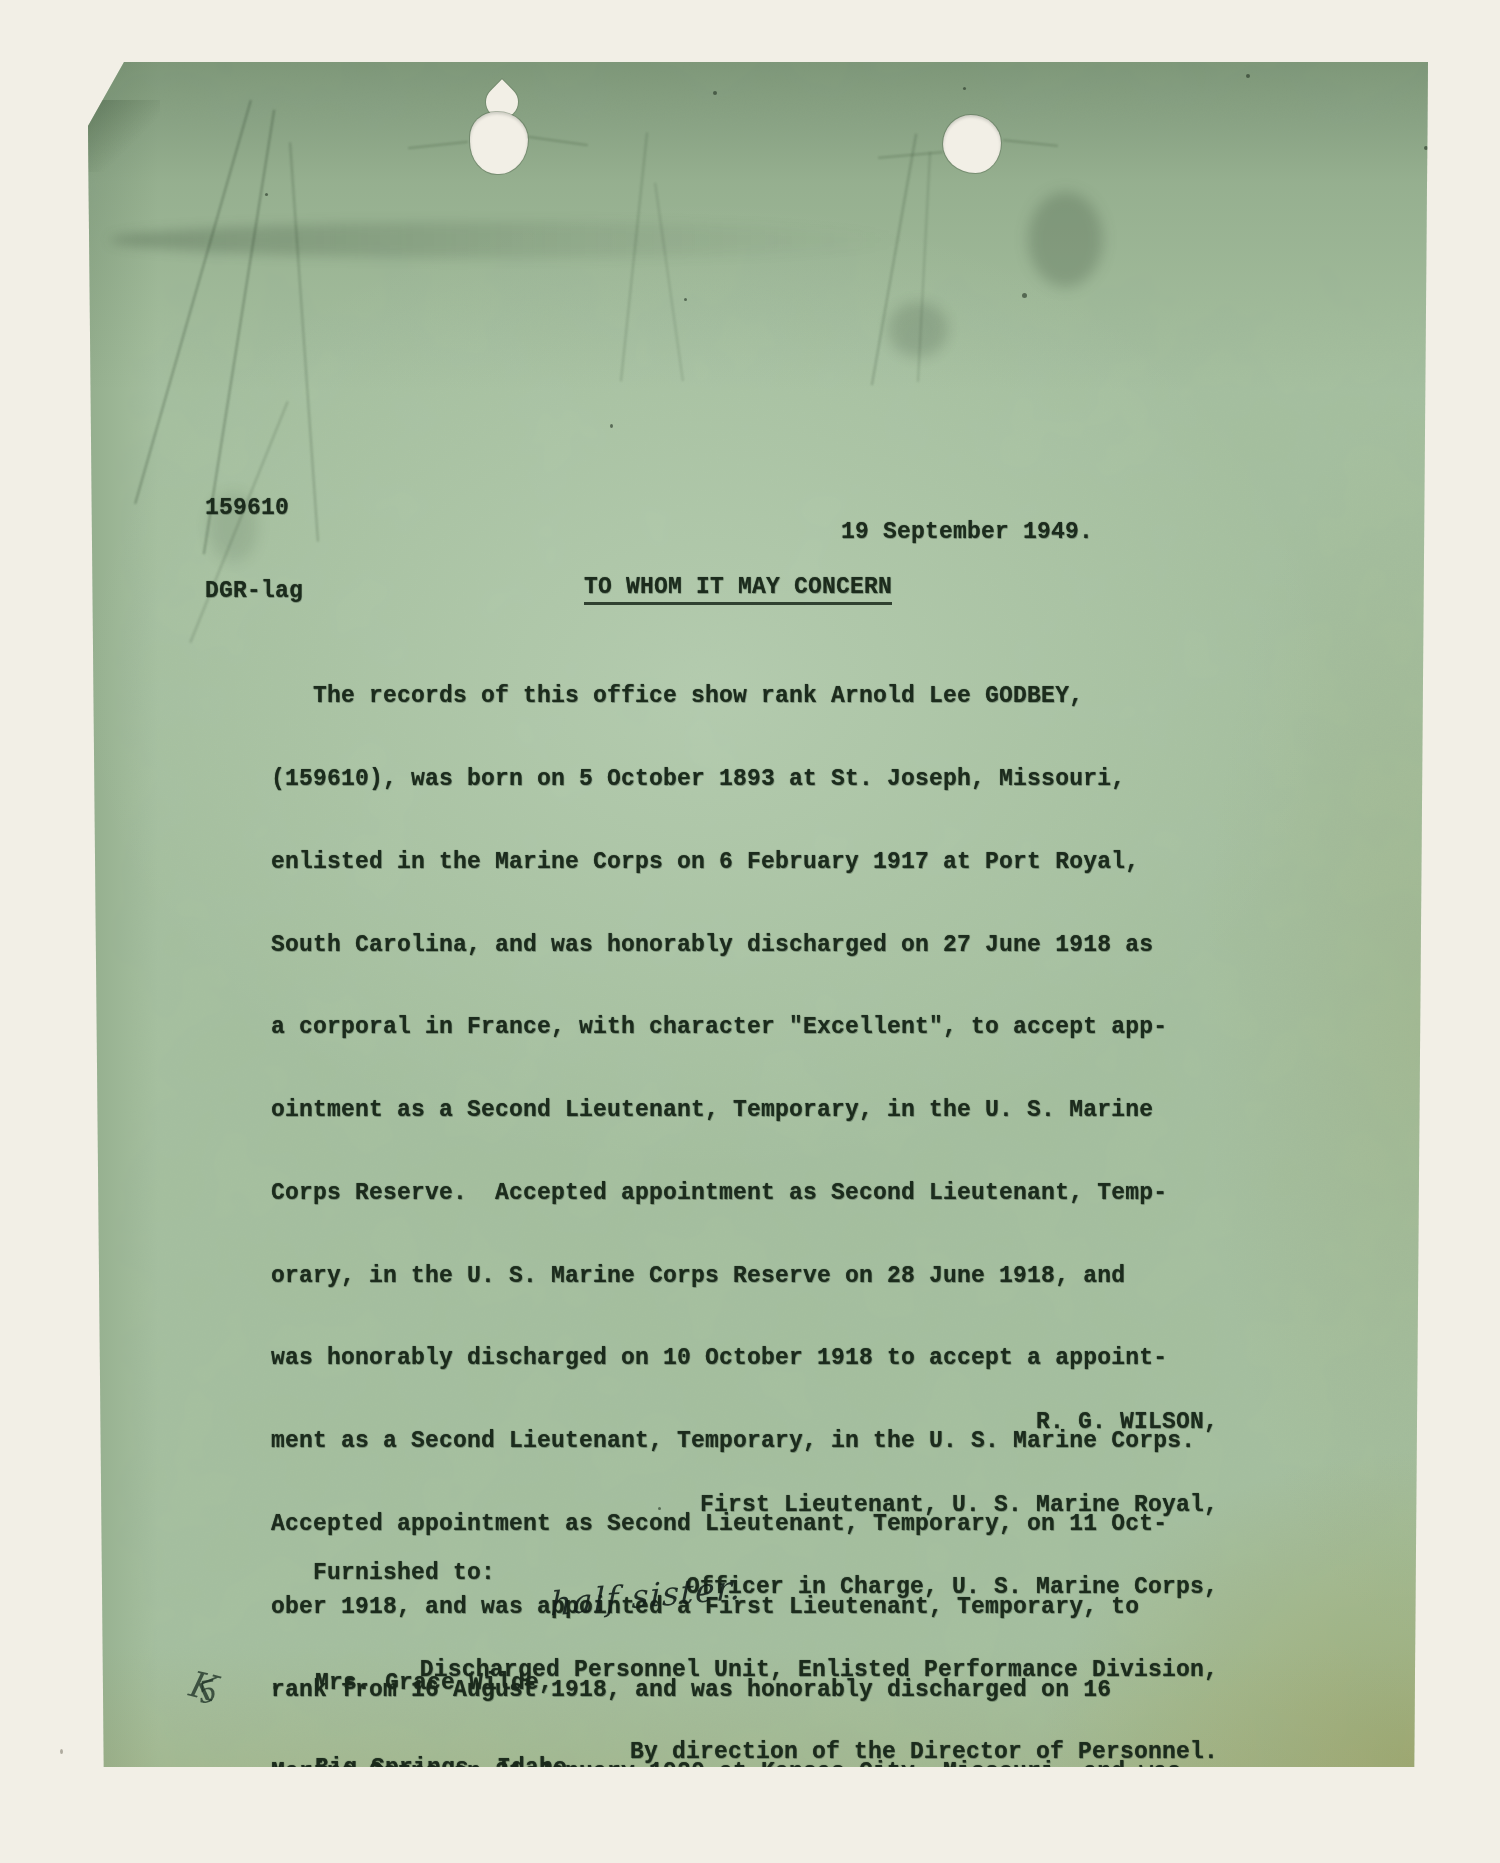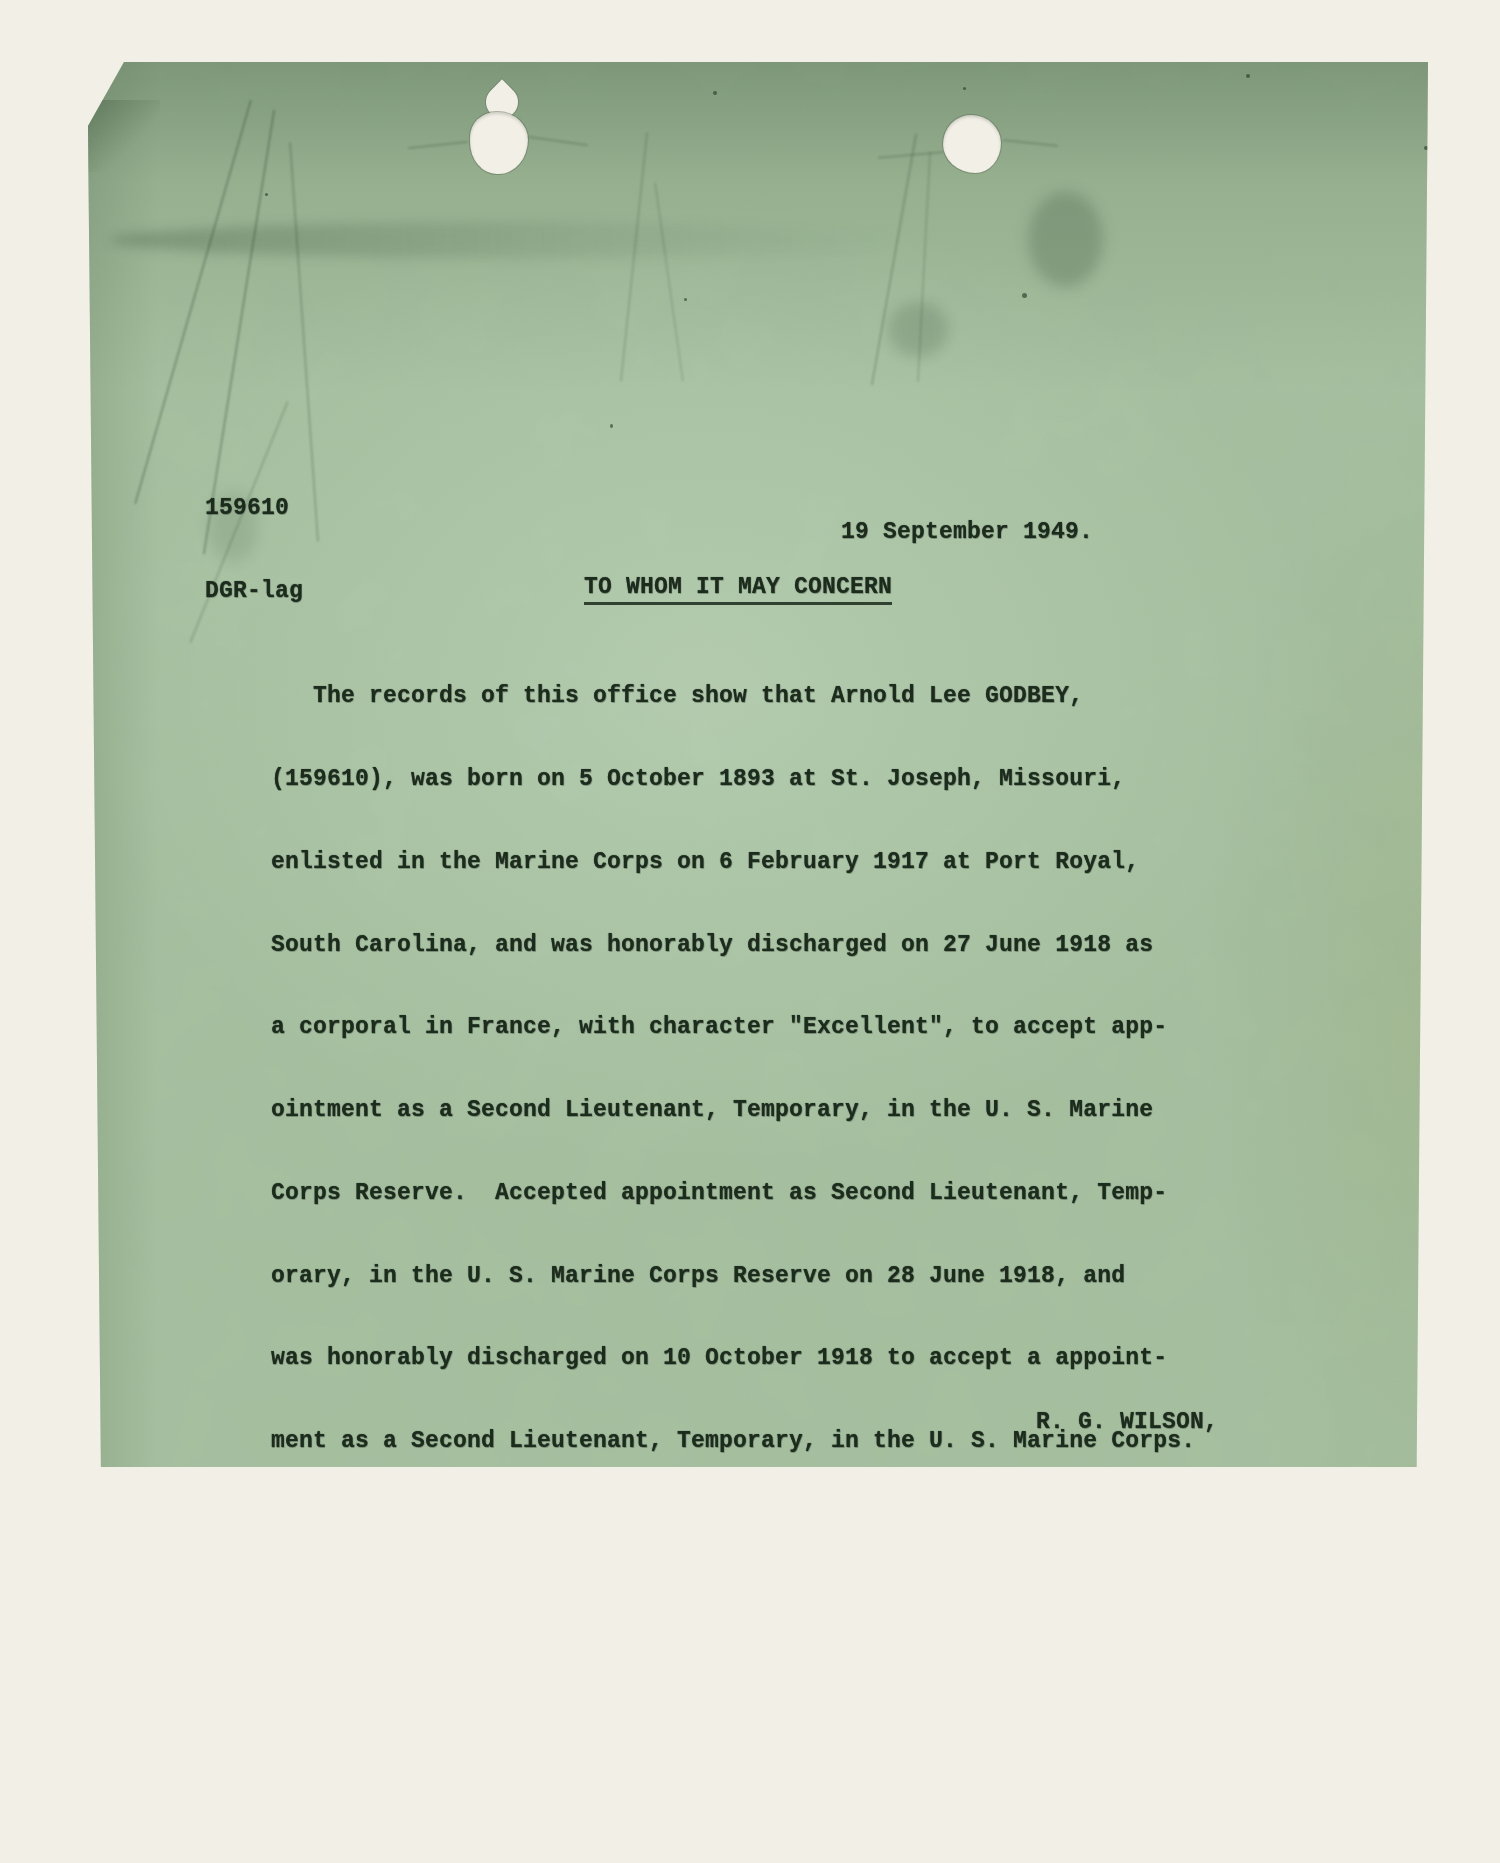--- a/index.html
+++ b/index.html
@@ -2,21 +2,21 @@
 <html><head>
 <meta charset="utf-8">
 <style>
   html,body{margin:0;padding:0;}
   body{
     width:1500px;height:1863px;
     background:#f2efe6;
     font-family:"Liberation Mono","DejaVu Sans Mono",monospace;
     overflow:hidden;
   }
-  .scan{position:relative;width:1500px;height:1467px;overflow:hidden;}
+  .scan{position:relative;width:1500px;height:1767px;overflow:hidden;}
   .bg-speck{position:absolute;border-radius:50%;background:rgba(120,115,100,.55);}
 
   .paper{
     position:absolute;left:88px;top:62px;width:1340px;height:1734px;
     background:
       radial-gradient(900px 700px at 46% 36%, rgba(236,250,236,.22), rgba(236,250,236,0) 70%),
       linear-gradient(180deg, rgba(50,74,48,.36) 0, rgba(50,74,48,.14) 120px, rgba(50,74,48,0) 330px),
       linear-gradient(0deg, rgba(152,150,84,.22) 0, rgba(152,150,84,0) 150px),
       radial-gradient(520px 430px at 99% 98%, rgba(148,142,58,.42), rgba(148,142,58,0) 72%),
       radial-gradient(320px 900px at 100% 55%, rgba(140,142,80,.16), rgba(140,142,80,0) 70%),
@@ -164,21 +164,21 @@
     <div class="type ref-block">
       <div>159610</div>
       <div>DGR-lag</div>
     </div>
 
     <div class="type date-line">19 September 1949.</div>
 
     <div class="type salutation">TO WHOM IT MAY CONCERN</div>
 
     <div class="type body-block">
-      <div>   The records of this office show that Arnold Lee GODBEY,</div>
+      <div>   The records of this office show rank Arnold Lee GODBEY,</div>
       <div>(159610), was born on 5 October 1893 at St. Joseph, Missouri,</div>
       <div>enlisted in the Marine Corps on 6 February 1917 at Port Royal,</div>
       <div>South Carolina, and was honorably discharged on 27 June 1918 as</div>
       <div>a corporal in France, with character "Excellent", to accept app-</div>
       <div>ointment as a Second Lieutenant, Temporary, in the U. S. Marine</div>
       <div>Corps Reserve.  Accepted appointment as Second Lieutenant, Temp-</div>
       <div>orary, in the U. S. Marine Corps Reserve on 28 June 1918, and</div>
       <div>was honorably discharged on 10 October 1918 to accept a appoint-</div>
       <div>ment as a Second Lieutenant, Temporary, in the U. S. Marine Corps.</div>
       <div>Accepted appointment as Second Lieutenant, Temporary, on 11 Oct-</div>

